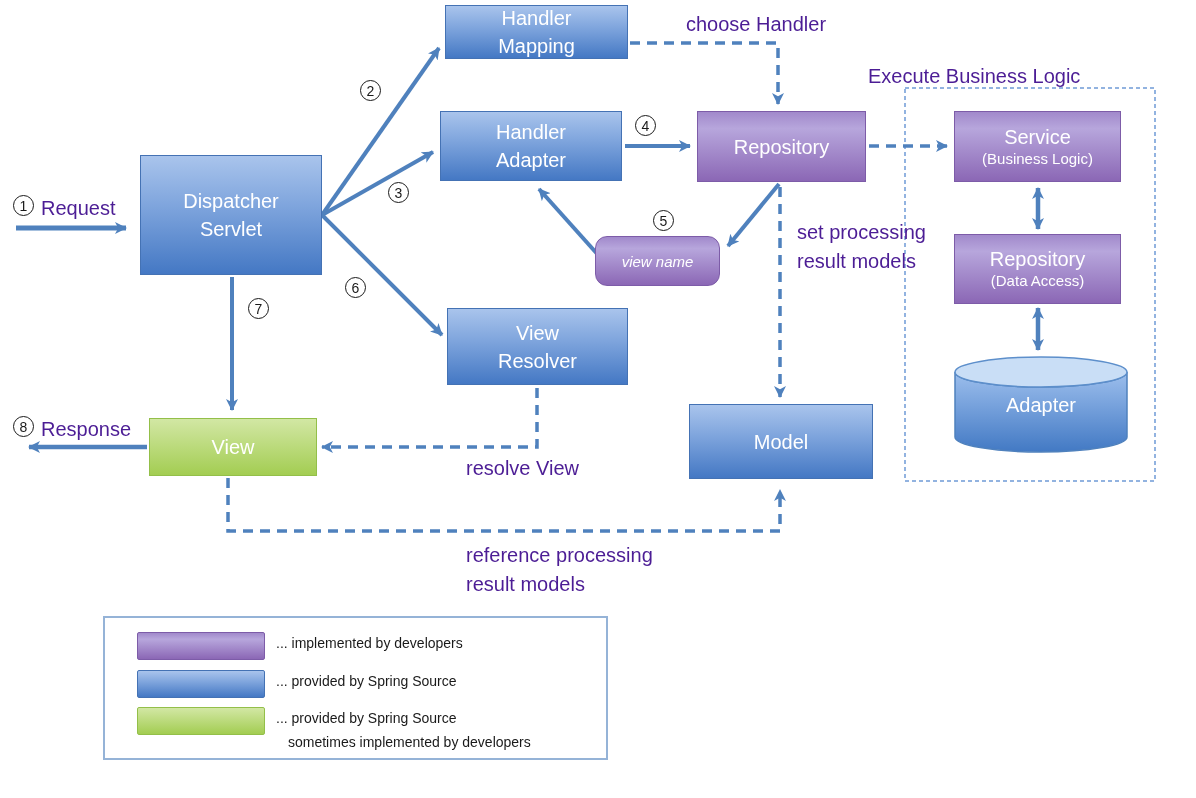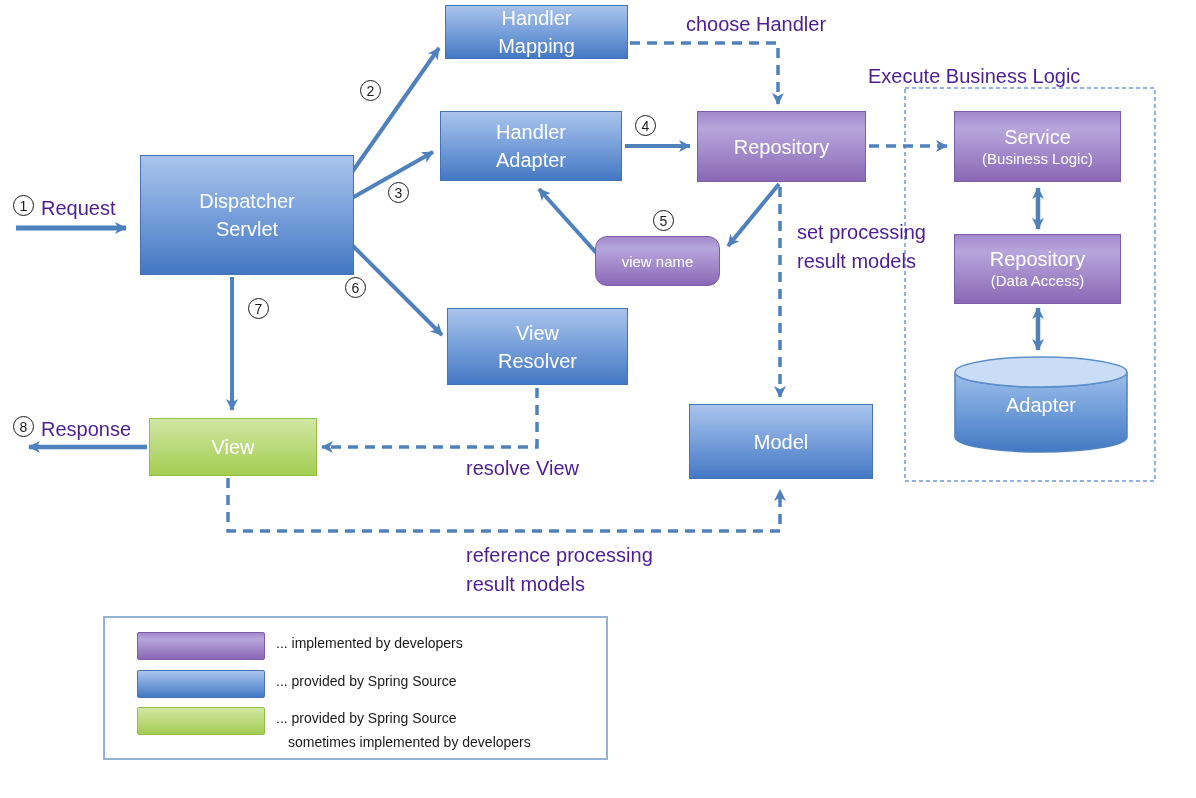--- a/index.html
+++ b/index.html
@@ -18,21 +18,21 @@
     border:1px solid #4472b4;
   }
   .box-purple{
     background:linear-gradient(180deg,#a189cb 0%,#b7a6dc 24%,#8b67b5 100%);
     border:1px solid #7d5ca8;
   }
   .box-green{
     background:linear-gradient(180deg,#d2e7a4 0%,#a3cd52 100%);
     border:1px solid #93bf49;
   }
-  .rounded{border-radius:12px;font-size:15px;}
+  .rounded{border-radius:12px;font-size:15px;font-style:italic;}
   .sub{display:block;font-size:15px;line-height:1.25;}
   .lbl{position:absolute;color:#4c1d95;font-size:20px;line-height:1.45;white-space:nowrap;}
   .lbl.wrap{white-space:normal;}
   .stepnum{
     position:absolute;width:21px;height:21px;border:1.5px solid #1a1a1a;border-radius:50%;
     display:flex;align-items:center;justify-content:center;
     font-size:14px;color:#1a1a1a;box-sizing:border-box;background:transparent;
   }
   #legend{
     position:absolute;left:103px;top:616px;width:505px;height:144px;
@@ -80,21 +80,21 @@
     <line x1="1038" y1="188" x2="1038" y2="229" stroke="#4f81bd" stroke-width="4.5" marker-start="url(#ahs)" marker-end="url(#ah)"></line>
     <line x1="1038" y1="308" x2="1038" y2="350" stroke="#4f81bd" stroke-width="4.5" marker-start="url(#ahs)" marker-end="url(#ah)"></line>
 
     <polyline points="630,43 778,43 778,104" fill="none" stroke="#4f81bd" stroke-width="3.5" stroke-dasharray="10 7" marker-end="url(#ah)"></polyline>
     <line x1="869" y1="146" x2="947" y2="146" stroke="#4f81bd" stroke-width="3.5" stroke-dasharray="10 7" marker-end="url(#ah)"></line>
     <line x1="780" y1="187" x2="780" y2="397" stroke="#4f81bd" stroke-width="3.5" stroke-dasharray="10 7" marker-end="url(#ah)"></line>
     <polyline points="537,388 537,447 322,447" fill="none" stroke="#4f81bd" stroke-width="3.5" stroke-dasharray="10 7" marker-end="url(#ah)"></polyline>
     <polyline points="228,478 228,531 780,531 780,490" fill="none" stroke="#4f81bd" stroke-width="3.5" stroke-dasharray="10 7" marker-end="url(#ah)"></polyline>
   </svg>
 
-  <div class="node box-blue" style="left:140px;top:155px;width:214px;height:120px;">
+  <div class="node box-blue" style="left:140px;top:155px;width:182px;height:120px;">
     <span style="max-width:120px;">Dispatcher Servlet</span>
   </div>
   <div class="node box-blue" style="left:445px;top:5px;width:183px;height:54px;">
     <span style="max-width:100px;">Handler Mapping</span>
   </div>
   <div class="node box-blue" style="left:440px;top:111px;width:182px;height:70px;">
     <span style="max-width:100px;">Handler Adapter</span>
   </div>
   <div class="node box-purple" style="left:697px;top:111px;width:169px;height:71px;">
     <span>Repository</span>

